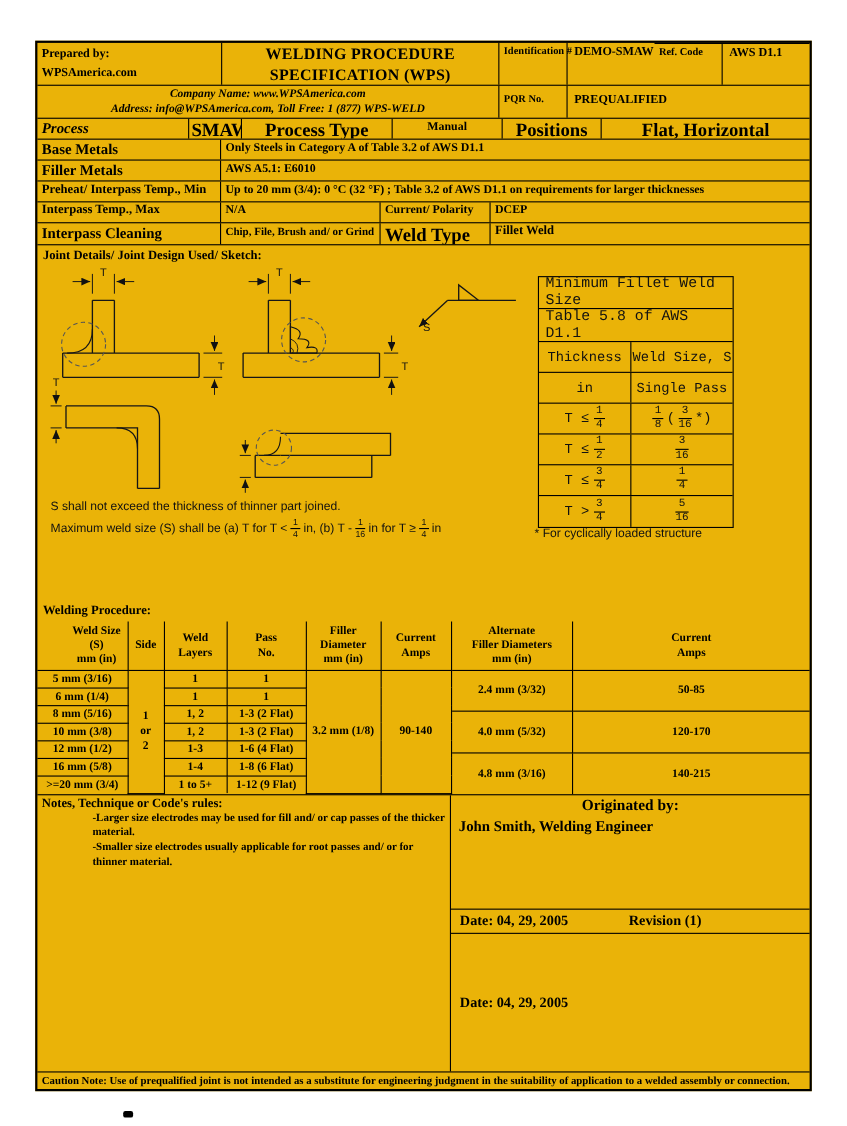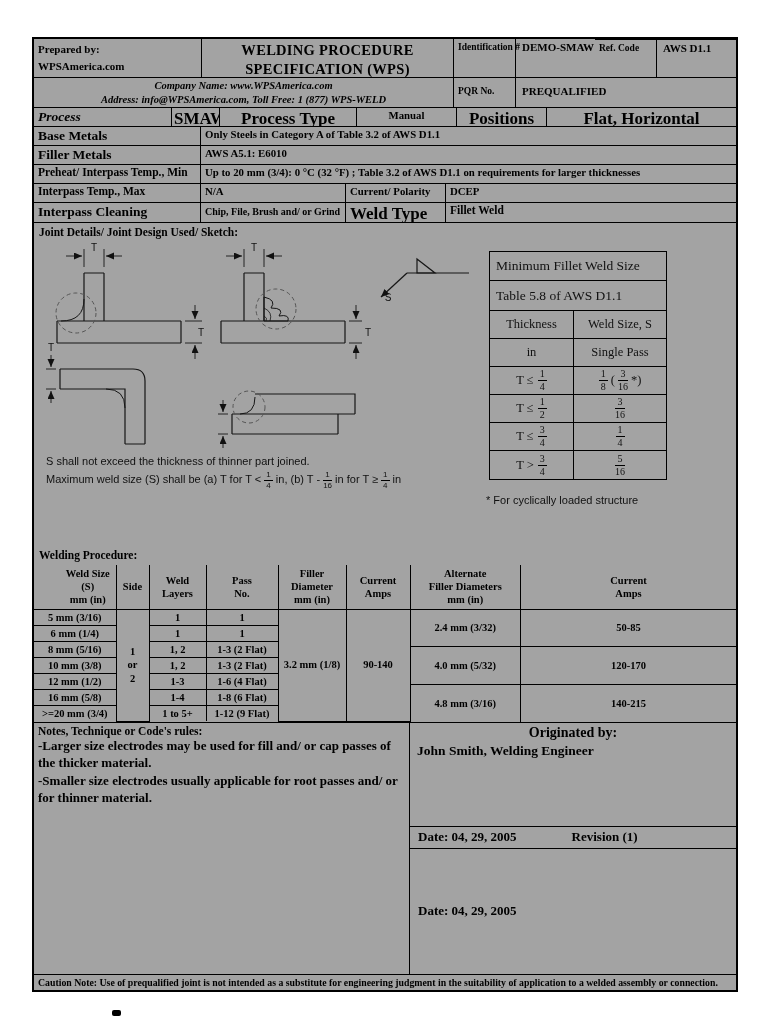--- a/index.html
+++ b/index.html
@@ -1,18 +1,18 @@
 <!DOCTYPE html>
 <html><head>
 <meta charset="utf-8">
 <style>
 *{margin:0;padding:0;box-sizing:border-box;}
 html,body{width:770px;height:1024px;background:#fff;}
 body{font-family:"Liberation Serif",serif;color:#000;position:relative;overflow:hidden;}
-.doc{position:absolute;left:32px;top:37px;width:706px;border:2px solid #000;background:#a3a3a3;}
+.doc{position:absolute;left:32px;top:37px;width:706px;border:2px solid #000;background:#eab308;}
 
 .hdr1{display:flex;height:38px;}
 .prep{width:168px;border-right:1px solid #000;padding:2px 4px;font-weight:bold;font-size:11px;line-height:1.5;white-space:pre-line;}
 .ttl{flex:1;text-align:center;font-weight:bold;font-size:14.5px;line-height:1.3;padding-top:2px;white-space:pre-line;border-right:1px solid #000;letter-spacing:.3px;}
 .idblk{width:282px;display:flex;}
 .idrow{flex:1;display:flex;}
 .idrow + .idrow{border-top:1px solid #000;}
 .idlab{width:62px;border-right:1px solid #000;font-weight:bold;font-size:9.5px;padding:3px 2px 0 4px;white-space:nowrap;}
 .idval{flex:1;font-weight:bold;font-size:11px;padding:2px 0 0 6px;}
 .hdr2{display:flex;border-top:1px solid #000;height:30px;}
@@ -23,28 +23,28 @@
 .pc.last{border-right:none;flex:1;}
 .ctr{text-align:center;}
 .f14{font-size:13.5px;}.f13{font-size:17px;}.f12{font-size:11.5px;}.f11{font-size:10.8px;}.f10{font-size:10px;}
 
 .joint{position:relative;height:326px;border-top:1px solid #000;}
 .jtitle{position:absolute;top:3px;left:5px;font-weight:bold;font-size:11.5px;}
 .sketches{position:absolute;left:6px;top:16px;}
 .jnote{position:absolute;left:12px;font-family:"Liberation Sans",sans-serif;font-size:11px;color:#111;}
 .jnote1{top:232px;}
 .jnote2{top:248px;}
-.fbox{position:absolute;left:455px;top:28px;width:178px;border:1px solid #000;font-family:Liberation Serif, serif;color:#111;}
+.fbox{position:absolute;left:455px;top:28px;width:178px;border:1px solid #000;font-family:Liberation Mono, monospace;color:#111;}
 .fbt{height:29px;border-bottom:1px solid #000;font-size:13.5px;display:flex;align-items:center;padding-left:6px;}
 .fbs{height:30px;border-bottom:1px solid #000;font-size:13.5px;display:flex;align-items:center;padding-left:6px;}
 .fbr{display:flex;border-bottom:1px solid #000;height:28px;font-size:12.5px;}
 .fbr:last-child{border-bottom:none;}
 .fbc1{width:84px;border-right:1px solid #000;display:flex;align-items:center;justify-content:center;gap:4px;}
 .fbc2{flex:1;display:flex;align-items:center;justify-content:center;gap:3px;}
-.fnote{position:absolute;left:452px;top:271px;font-family:"Liberation Sans",sans-serif;font-size:11px;color:#111;}
+.fnote{position:absolute;left:452px;top:256px;font-family:"Liberation Sans",sans-serif;font-size:11px;color:#111;}
 .frac{display:inline-flex;flex-direction:column;text-align:center;vertical-align:middle;line-height:1;font-size:10px;}
 .frac .num{border-bottom:1px solid #000;padding:0 2px 1px;}
 .frac .den{padding-top:1px;}
 .sfrac{font-size:8px;}
 
 .ptitle{height:17px;padding:1px 5px;font-weight:bold;font-size:11.5px;}
 .pwrap{display:flex;}
 .ptable{border-collapse:collapse;table-layout:fixed;}
 .ptable th,.ptable td{border:1px solid #000;font-weight:bold;text-align:center;vertical-align:middle;padding:0 2px;font-size:10.5px;}
 .ptable th{white-space:pre-line;line-height:1.25;}
@@ -57,21 +57,21 @@
 .pleft th:first-child,.pleft td:first-child{border-left:0;}
 .ptable tr:first-child th{border-top:0;}
 .pleft tr:last-child td{border-bottom:0;}
 .pright th:first-child,.pright td:first-child{border-left:0;}
 .pright th:last-child,.pright td:last-child{border-right:0;}
 .pright tr:last-child td{border-bottom:0;}
 
 .bwrap{display:flex;border-top:1px solid #000;height:252px;}
 .notes{width:376px;border-right:1px solid #000;padding:2px 4px;}
 .ntitle{font-weight:bold;font-size:11.5px;}
-.nline{font-weight:bold;font-size:13px;line-height:1.35;}
+.nline{font-weight:bold;font-size:10px;line-height:1.35;margin-left:46px;}
 .sig{flex:1;display:flex;flex-direction:column;}
 .sblock{height:104px;border-bottom:1px solid #000;padding-top:2px;}
 .shead{text-align:center;font-weight:bold;font-size:14px;}
 .sname{font-weight:bold;font-size:13.5px;padding-left:7px;margin-top:2px;}
 .sdate{height:22px;border-bottom:1px solid #000;display:flex;align-items:center;font-weight:bold;font-size:13px;padding-left:8px;}
 .sdate2{border-bottom:none;flex:1;}
 .rev{margin-left:55px;}
 .caution{border-top:1px solid #000;padding:2px 4px;font-weight:bold;font-size:9.8px;white-space:nowrap;overflow:hidden;}
 .artifact{position:absolute;left:112px;top:1010px;width:9px;height:6px;background:#000;border-radius:2px;}
 svg text{font-family:"Liberation Sans",sans-serif;font-size:10px;fill:#111;stroke:none;}

